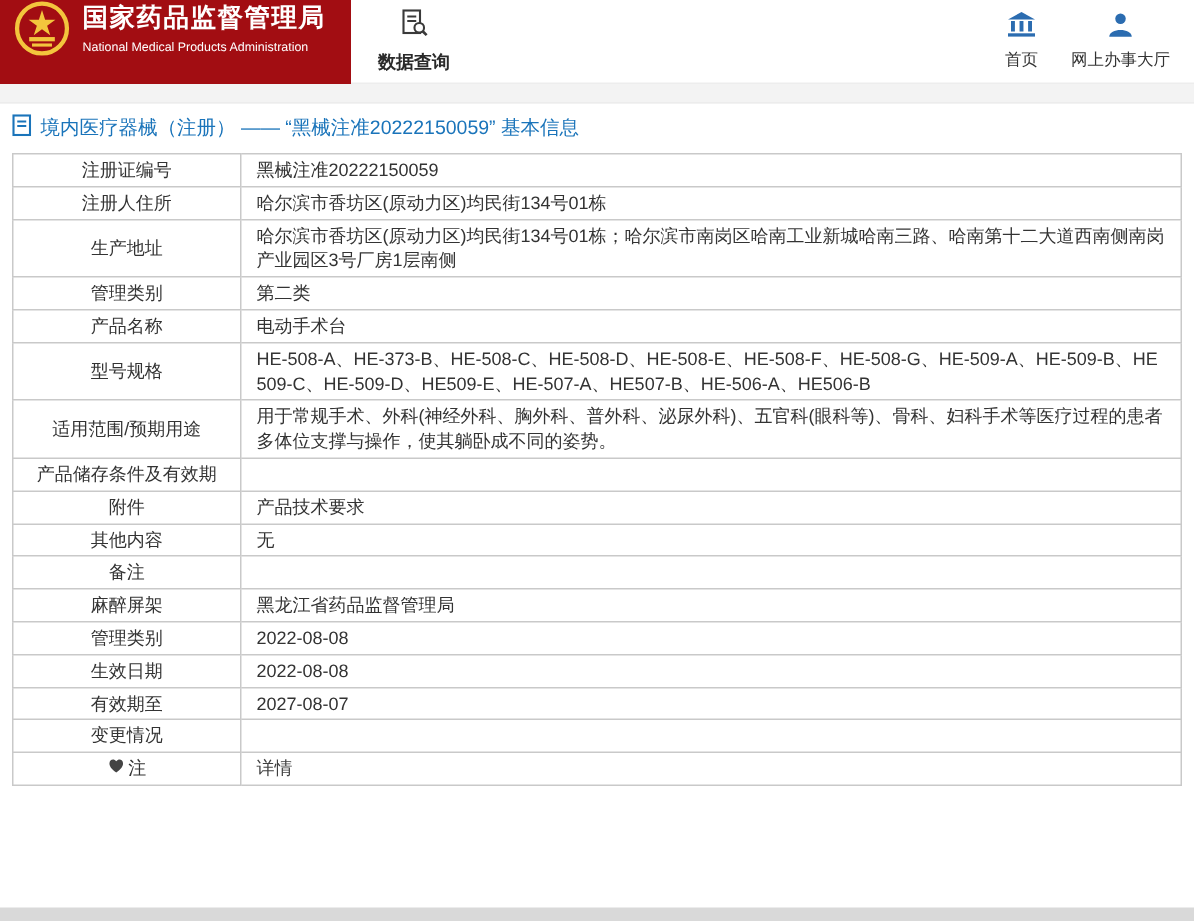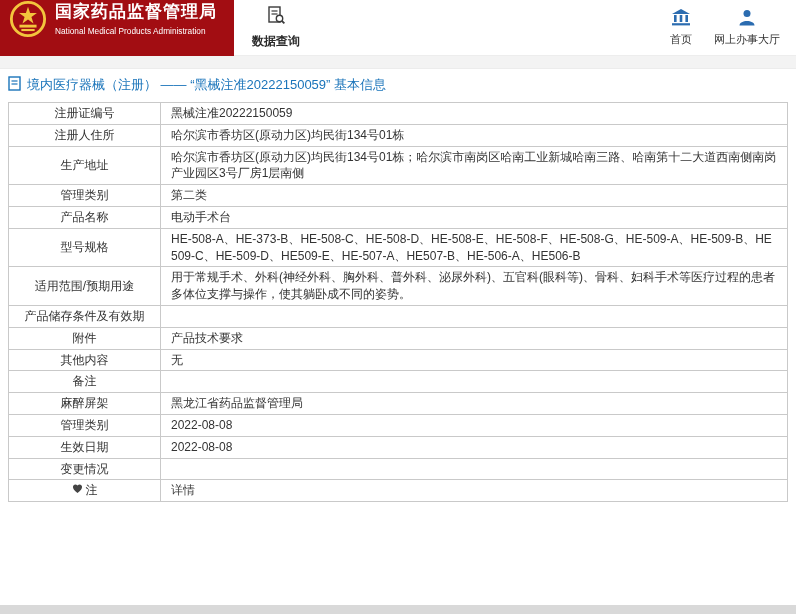--- a/index.html
+++ b/index.html
@@ -231,20 +231,24 @@
         </tr>
       <tr>
           <td class="lbl">管理类别</td>
           <td class="val">2022-08-08</td>
         </tr>
       <tr>
           <td class="lbl">生效日期</td>
           <td class="val">2022-08-08</td>
         </tr>
       <tr>
+          <td class="lbl">有效期至</td>
+          <td class="val">2027-08-07</td>
+        </tr>
+      <tr>
           <td class="lbl">变更情况</td>
           <td class="val"></td>
         </tr>
       <tr>
         <td class="lbl">
           <span class="lbl-inner">
             <span>
               <svg width="11" height="11" viewBox="0 0 11 11">
                   <path d="M5.5 10 C-3 4.5 2.5 -1 5.5 2.5 C8.5 -1 14 4.5 5.5 10 Z" fill="#444"></path>
                 </svg>

